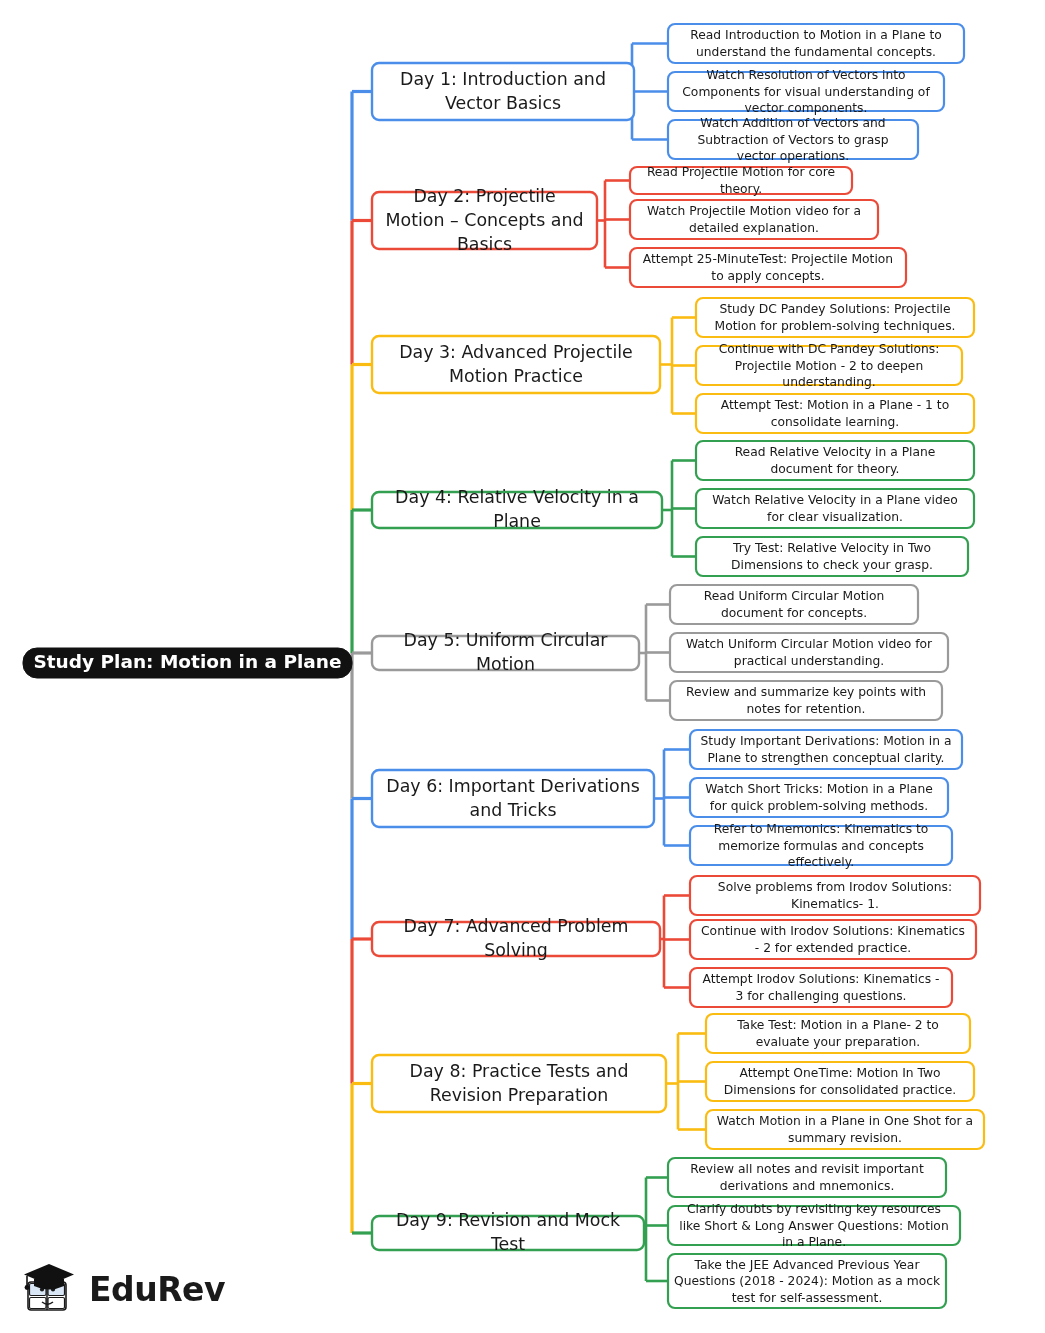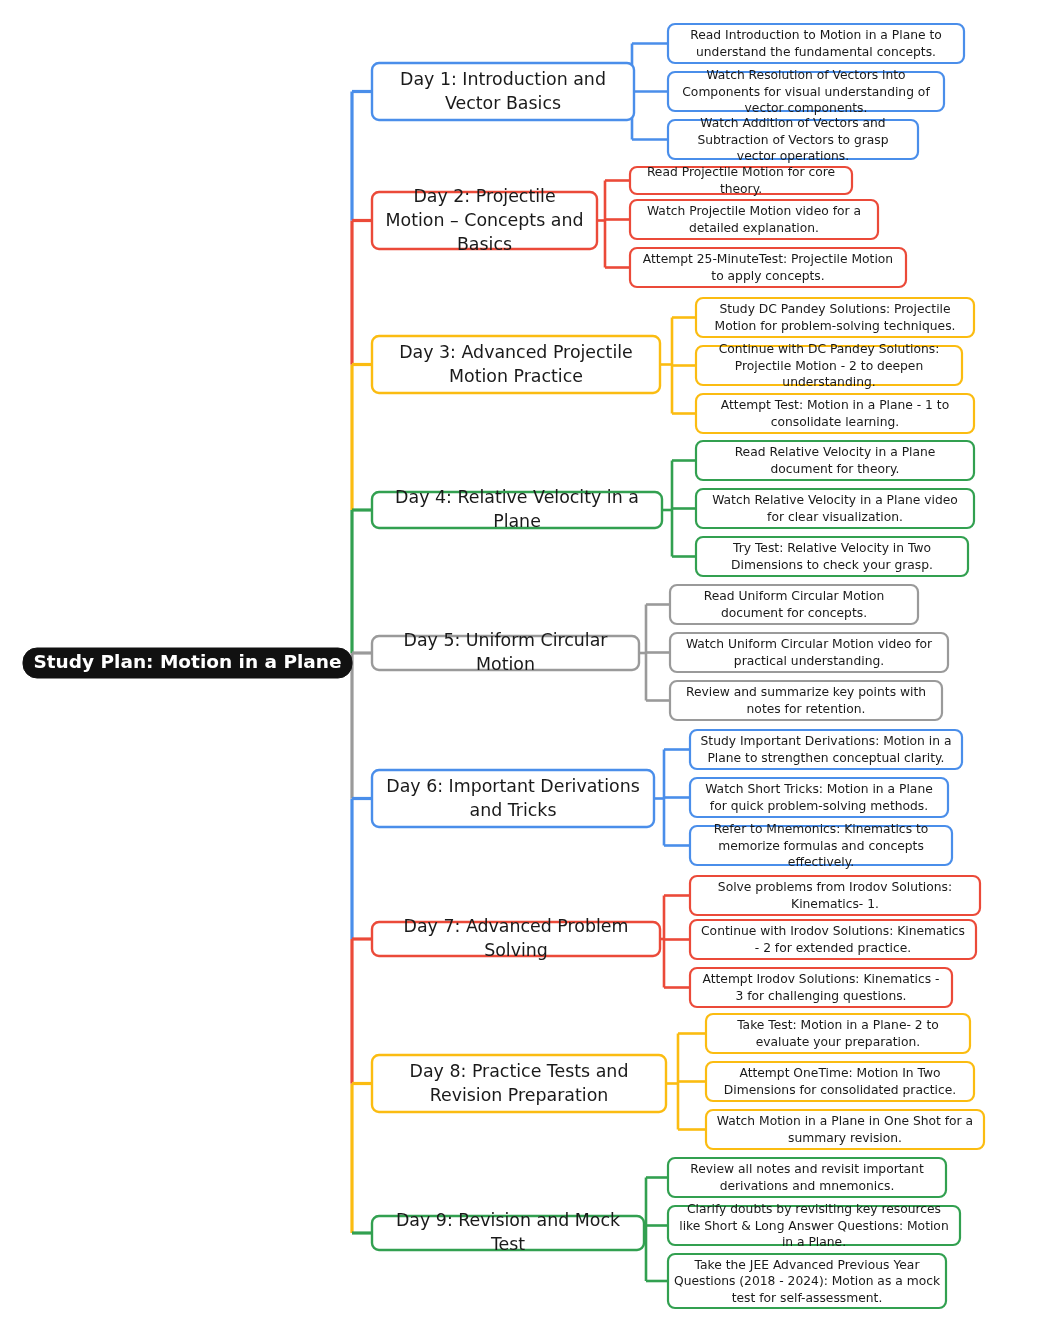--- a/index.html
+++ b/index.html
@@ -326,13 +326,37 @@
           <rect x="668" y="1254" width="278" height="54" rx="7" ry="7" class="nodebox-leaf" stroke="#32A050"></rect>
           <text x="807" y="1281" class="leaf-label"><tspan x="807" y="1264.5">Take the JEE Advanced Previous Year</tspan><tspan x="807" y="1281">Questions (2018 - 2024): Motion as a mock</tspan><tspan x="807" y="1297.5">test for self-assessment.</tspan></text>
         </g>
         <g>
           <rect x="23" y="648" width="329" height="30" rx="14" ry="14" class="rootbox"></rect>
           <text x="187.5" y="663" class="root-label">Study Plan: Motion in a Plane</text>
         </g>
       </g>
   </svg>
 
+  <div class="logo-wrap">
+    <div class="logo-mark">
+      <svg viewBox="0 0 62 62" width="62" height="62">
+
+        <rect x="10" y="24" width="38" height="28" rx="3" ry="3" fill="#ffffff" stroke="#1a1a1a" stroke-width="1.6"></rect>
+        <rect x="11.5" y="25.5" width="16.5" height="12" rx="1.5" fill="#D9E6F5" stroke="#1a1a1a" stroke-width="1.2"></rect>
+        <rect x="30" y="25.5" width="16.5" height="12" rx="1.5" fill="#D9E6F5" stroke="#1a1a1a" stroke-width="1.2"></rect>
+        <rect x="11.5" y="39.5" width="16.5" height="11" rx="1.5" fill="#ffffff" stroke="#1a1a1a" stroke-width="1.2"></rect>
+        <rect x="30" y="39.5" width="16.5" height="11" rx="1.5" fill="#ffffff" stroke="#1a1a1a" stroke-width="1.2"></rect>
+        <line x1="29" y1="24" x2="29" y2="52" stroke="#1a1a1a" stroke-width="1.5"></line>
+
+        <circle cx="24" cy="31.5" r="2.1" fill="#1a1a1a"></circle>
+        <circle cx="35" cy="31.5" r="2.1" fill="#1a1a1a"></circle>
+
+        <path d="M24 44 Q29.5 48.5 35 44" fill="none" stroke="#1a1a1a" stroke-width="1.5"></path>
+
+        <path d="M31 6 L56 16.5 L31 27 L6 16.5 Z" fill="#111111"></path>
+        <path d="M16 21 L16 28 Q31 35 46 28 L46 21" fill="#111111"></path>
+        <line x1="9" y1="18" x2="9" y2="28" stroke="#111111" stroke-width="1.6"></line>
+        <circle cx="9" cy="29.5" r="2.4" fill="#111111"></circle>
+      </svg>
+    </div>
+    <div class="logo-text">EduRev</div>
+  </div>
 </div>
 
 </body></html>

